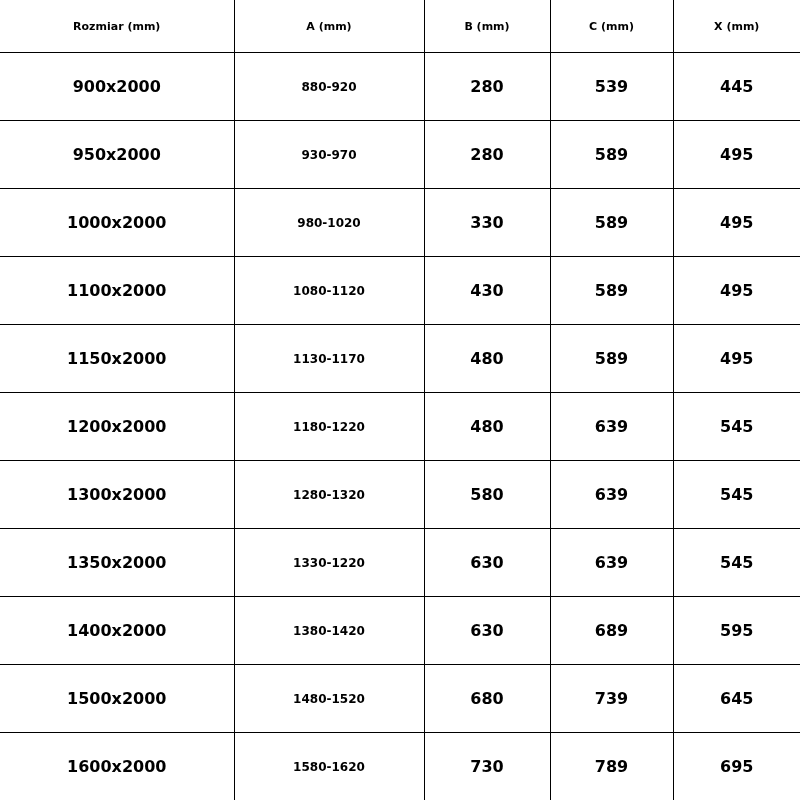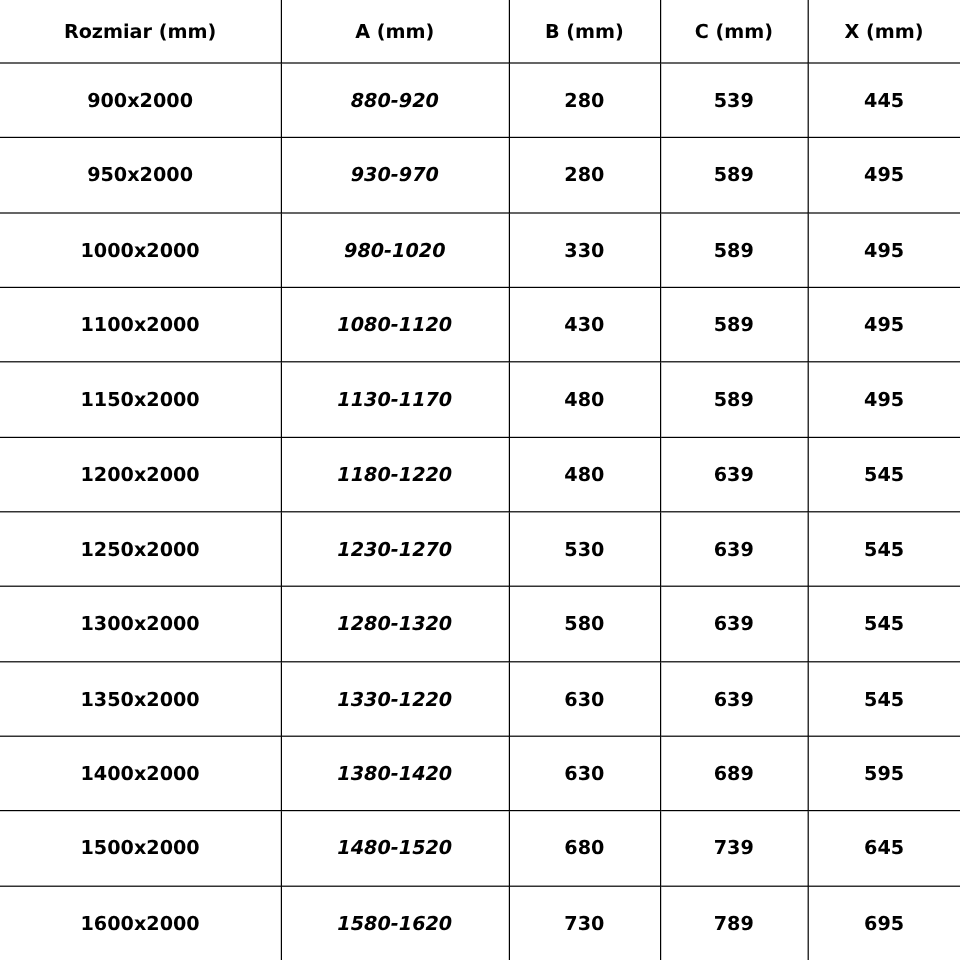--- a/index.html
+++ b/index.html
@@ -29,28 +29,28 @@
   #size-table td {
     border: 1px solid #000000;
     text-align: center;
     vertical-align: middle;
     font-weight: bold;
     color: #000000;
     padding: 0;
   }
   #size-table thead th {
     height: 52px;
-    font-size: 16px;
+    font-size: 11px;
   }
   #size-table tbody td {
     height: 49.8px;
     font-size: 16px;
   }
   #size-table tbody td.col-size { font-size: 16px; }
-  #size-table tbody td.col-a    { font-size: 16px; font-style: italic; }
+  #size-table tbody td.col-a    { font-size: 12px; }
 
   
   #size-table tr > *:first-child { border-left: none; }
   #size-table tr > *:last-child  { border-right: none; }
   #size-table thead tr th { border-top: none; }
   #size-table tbody tr:last-child td { border-bottom: none; }
 </style>
 </head>
 <body>
 
@@ -108,27 +108,20 @@
         <td class="col-x">495</td>
       </tr>
       <tr>
         <td class="col-size">1200x2000</td>
         <td class="col-a">1180-1220</td>
         <td class="col-b">480</td>
         <td class="col-c">639</td>
         <td class="col-x">545</td>
       </tr>
       <tr>
-        <td class="col-size">1250x2000</td>
-        <td class="col-a">1230-1270</td>
-        <td class="col-b">530</td>
-        <td class="col-c">639</td>
-        <td class="col-x">545</td>
-      </tr>
-      <tr>
         <td class="col-size">1300x2000</td>
         <td class="col-a">1280-1320</td>
         <td class="col-b">580</td>
         <td class="col-c">639</td>
         <td class="col-x">545</td>
       </tr>
       <tr>
         <td class="col-size">1350x2000</td>
         <td class="col-a">1330-1220</td>
         <td class="col-b">630</td>

